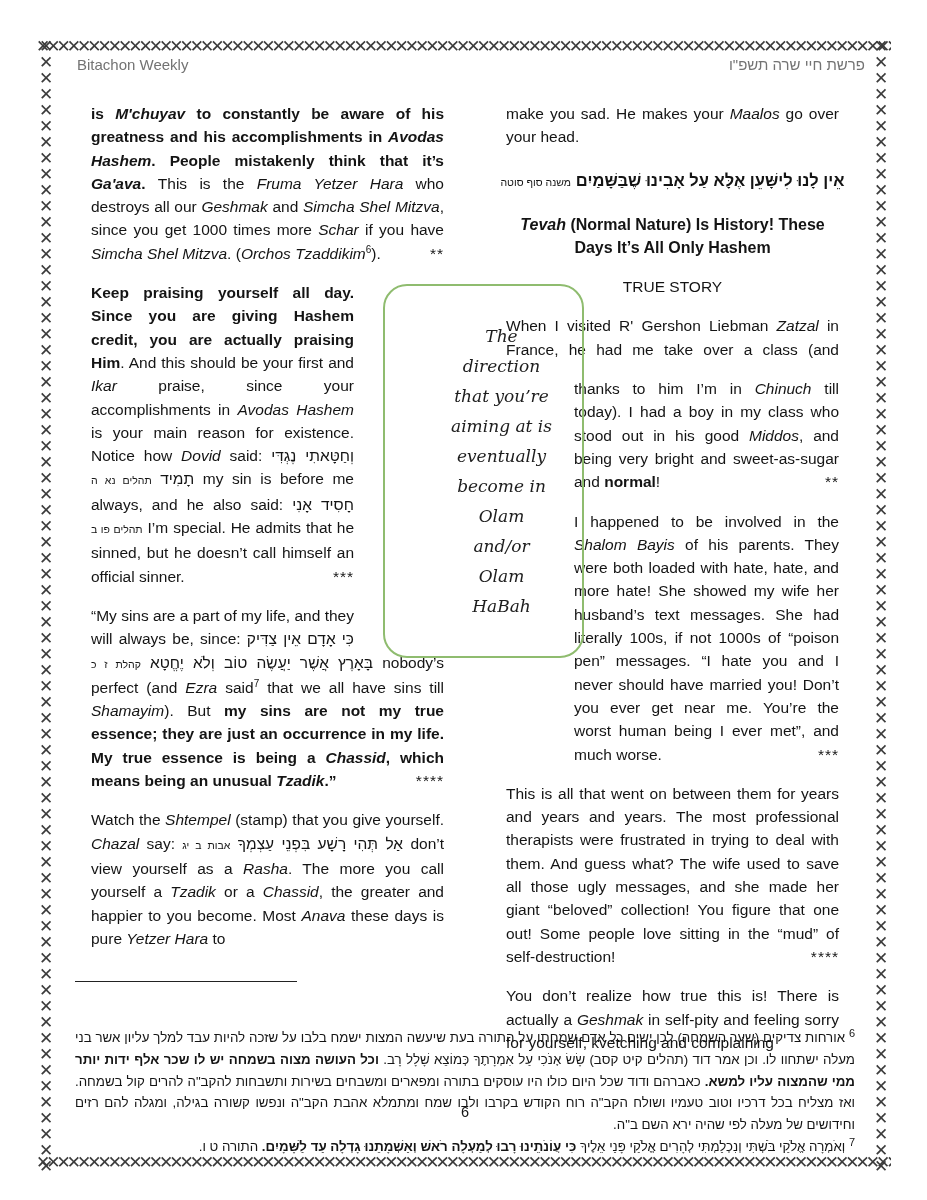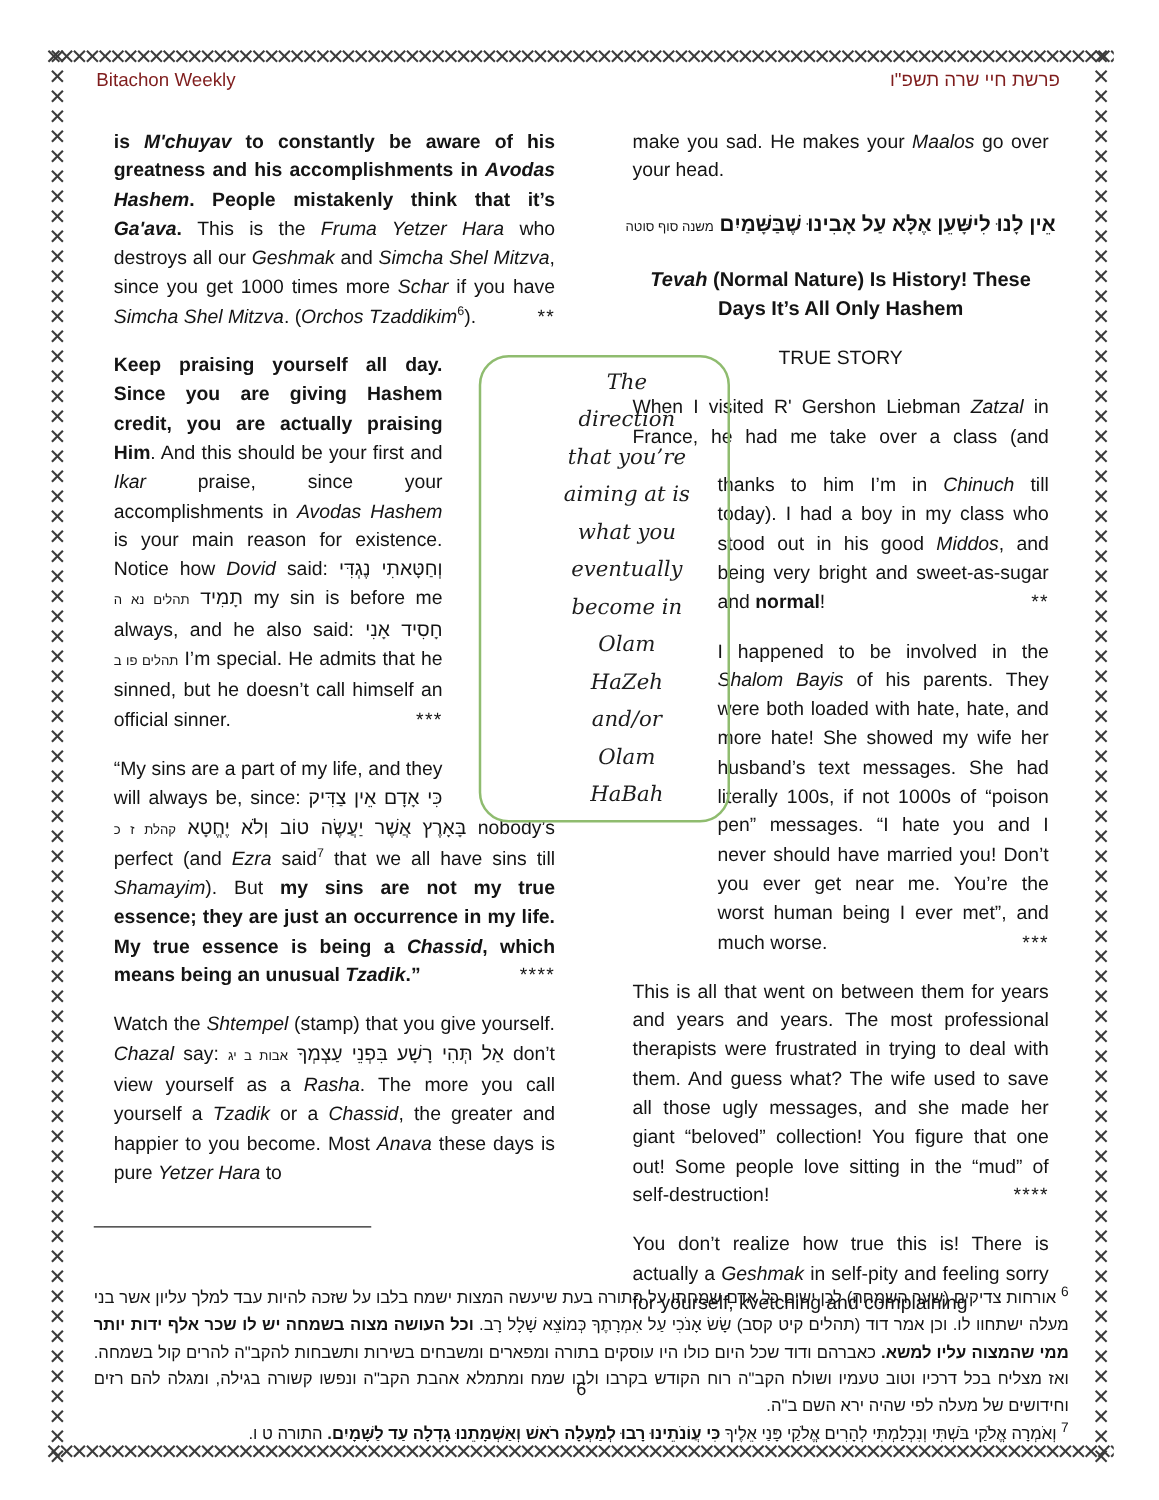--- a/index.html
+++ b/index.html
@@ -12,22 +12,22 @@
   .border-h,.border-v{
     position:absolute;color:#3c3c3c;font-family:"DejaVu Sans",sans-serif;
     font-size:17px;letter-spacing:-4px;overflow:hidden;white-space:nowrap;
     -webkit-user-select:none;user-select:none;
   }
   .border-top{top:36px;left:36px;right:36px;height:20px;line-height:20px;}
   .border-bottom{top:1152px;left:36px;right:36px;height:20px;line-height:20px;}
   .border-left{left:36px;top:36px;height:1136px;width:20px;writing-mode:vertical-rl;line-height:20px;}
   .border-right{right:36px;top:36px;height:1136px;width:20px;writing-mode:vertical-rl;line-height:20px;}
 
-  .header{position:absolute;top:56px;left:77px;right:79px;display:flex;
-    justify-content:space-between;font-size:15px;color:#7f1d1d;}
+  .header{position:absolute;top:56px;left:77px;right:62px;display:flex;
+    justify-content:space-between;font-size:15px;color:#737373;}
 
   .col{position:absolute;top:86px;}
   #col-left{left:75px;width:385px;}
   #col-right{left:490px;width:365px;}
 
   .para{margin:16px;text-align:justify;font-size:15.5px;line-height:23.3px;}
   .para.center{text-align:center;}
   .para.bold-heading{font-weight:bold;font-size:16px;text-align:center;}
   .para.jall{text-align:justify;text-align-last:justify;}
   .para.hebheader{text-align:center;font-weight:bold;font-size:16.5px;line-height:26px;margin:18px 0;}
@@ -86,25 +86,23 @@
     <p class="para"><span class="">I happened to be involved in the </span><span class="i">Shalom Bayis</span><span class=""> of his parents. They were both loaded with hate, hate, and more hate! She showed my wife her husband’s text messages. She had literally 100s, if not 1000s of “poison pen” messages. “I hate you and I never should have married you! Don’t you ever get near me. You’re the worst human being I ever met”, and much worse.</span><span class="stars">***</span></p>
     <p class="para"><span class="">This is all that went on between them for years and years and years. The most professional therapists were frustrated in trying to deal with them. And guess what? The wife used to save all those ugly messages, and she made her giant “beloved” collection! You figure that one out! Some people love sitting in the “mud” of self-destruction!</span><span class="stars">****</span></p>
     <p class="para"><span class="">You don’t realize how true this is! There is actually a </span><span class="i">Geshmak</span><span class=""> in self-pity and feeling sorry for yourself, kvetching and complaining</span></p>
   </div>
 
 <div class="callout" id="callout" style="border-color: rgb(143, 188, 111); padding-left: 36px;">
     <div>The</div>
     <div>direction</div>
     <div>that you’re</div>
     <div>aiming at is</div>
-    <div>what you</div>
     <div>eventually</div>
     <div>become in</div>
     <div>Olam</div>
-    <div>HaZeh</div>
     <div>and/or</div>
     <div>Olam</div>
     <div>HaBah</div>
   </div>
 
 <div class="fnsep"></div>
 <div id="footnotes">
     <p class="fn"><sup class="">6</sup><span class=""> אורחות צדיקים (שער השמחה) לכן ישים כל אדם שמחתו על התורה בעת שיעשה המצות ישמח בלבו על שזכה להיות עבד למלך עליון אשר בני מעלה ישתחוו לו. וכן אמר דוד (תהלים קיט קסב) שָׂשׂ אָנֹכִי עַל אִמְרָתֶךָ כְּמוֹצֵא שָׁלָל רָב. </span><span class="b">וכל העושה מצוה בשמחה יש לו שכר אלף ידות יותר ממי שהמצוה עליו למשא.</span><span class=""> כאברהם ודוד שכל היום כולו היו עוסקים בתורה ומפארים ומשבחים בשירות ותשבחות להקב"ה להרים קול בשמחה. ואז מצליח בכל דרכיו וטוב טעמיו ושולח הקב"ה רוח הקודש בקרבו ולבו שמח ומתמלא אהבת הקב"ה ונפשו קשורה בגילה, ומגלה להם רזים וחידושים של מעלה לפי שהיה ירא השם ב"ה.</span></p>
     <p class="fn"><sup class="">7</sup><span class=""> וְאֹמְרָה אֱלֹקַי בֹּשְׁתִּי וְנִכְלַמְתִּי לְהָרִים אֱלֹקַי פָּנַי אֵלֶיךָ </span><span class="b">כִּי עֲוֹנֹתֵינוּ רָבוּ לְמַעְלָה רֹאשׁ וְאַשְׁמָתֵנוּ גָדְלָה עַד לַשָּׁמָיִם.</span><span class=""> התורה ט ו.</span></p>
   </div>

